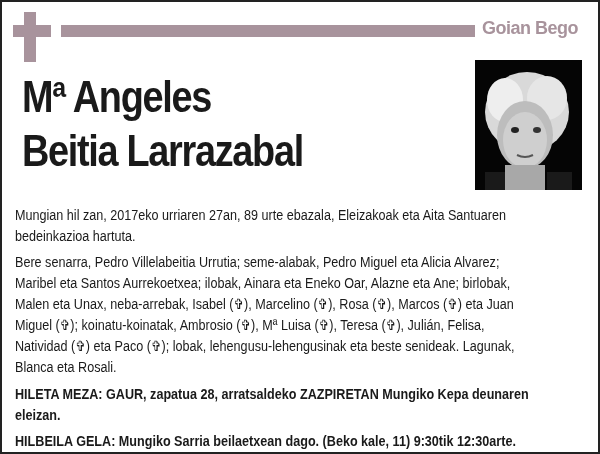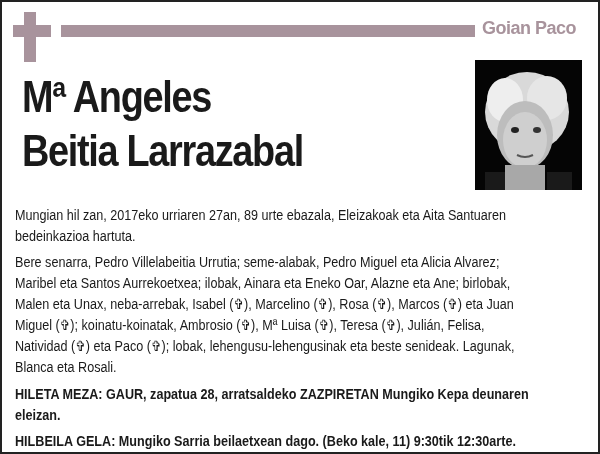--- a/index.html
+++ b/index.html
@@ -35,21 +35,21 @@
   .p4 { top:429px; font-weight:bold; }
   .line { display:block; }
 </style>
 </head>
 <body>
 
 <div class="card">
   <div class="cross-v"></div>
   <div class="cross-h"></div>
   <div class="bar"></div>
-  <div class="brand">Goian Paco</div>
+  <div class="brand">Goian Bego</div>
 
   <div class="name">
     <span class="line">Mª Angeles</span>
     <span class="line">Beitia Larrazabal</span>
   </div>
 
   <div class="photo">
     <svg width="107" height="130" viewBox="0 0 107 130">
       <rect width="107" height="130" fill="#050505"></rect>
       <ellipse cx="52" cy="52" rx="42" ry="40" fill="#d9d9d9"></ellipse>

